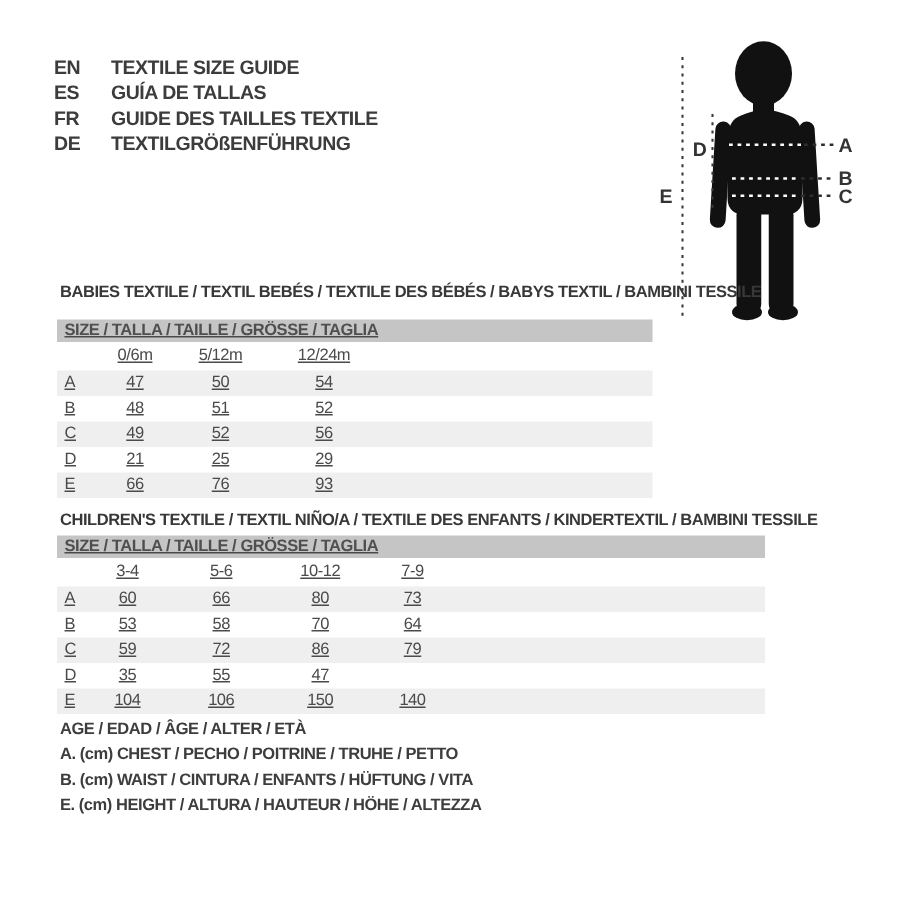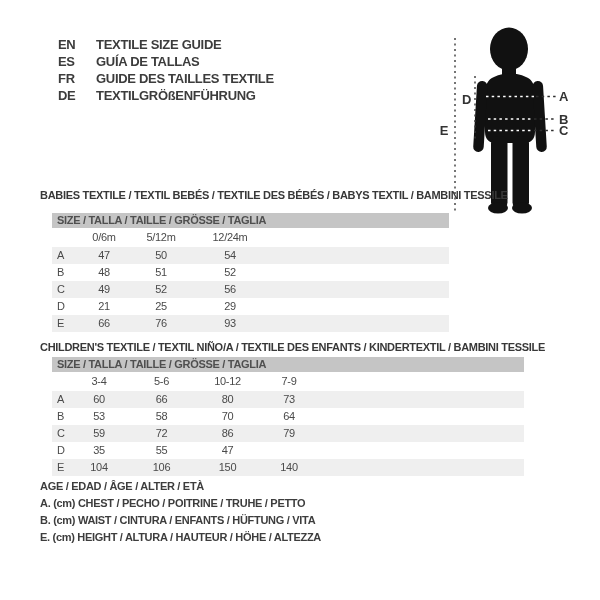--- a/index.html
+++ b/index.html
@@ -1,34 +1,34 @@
 <!DOCTYPE html>
 <html><head>
 <meta charset="utf-8">
 <style>
   * { margin:0; padding:0; box-sizing:border-box; }
   html,body { width:600px; height:600px; background:#ffffff;
     font-family:"Liberation Sans", sans-serif; letter-spacing:-0.3px; }
   .page { position:relative; width:600px; height:600px; background:#fff; overflow:hidden; }
 
   
-  .langs { position:absolute; left:58px; top:36px; list-style:none; }
+  .langs { position:absolute; left:36px; top:36px; list-style:none; }
   .langs li { height:17px; line-height:17px; font-size:13px; font-weight:700; color:#3c3c3c; }
   .langs .code { display:inline-block; width:38px; }
 
   
   .figure { position:absolute; left:428px; top:18px; width:168px; height:200px; }
 
   
   .sec-title { position:absolute; left:40px; font-size:11px; font-weight:700; color:#383838; white-space:nowrap; }
   .t-babies-title { top:189px; }
   .t-children-title { top:341px; }
 
   
-  .tbl { position:absolute; left:52px; font-size:11px; color:#4a4a4a; }
+  .tbl { position:absolute; left:38px; font-size:11px; color:#4a4a4a;text-decoration:underline; }
   .t-babies { top:213px; width:397px; }
   .t-children { top:357px; width:472px; }
   .tbl .bar { background:#c5c5c5; color:#4f4f4f; font-weight:700; line-height:15px; height:15px; padding-left:5px; font-size:11px; }
   .row { display:grid; align-items:center; }
   .t-babies .row { grid-template-columns:28px 48px 66px 72px 1fr; }
   .t-children .row { grid-template-columns:28px 38px 87px 45px 78px 1fr; }
   .size-row { height:19px; line-height:19px; }
   .data-row { height:17px; line-height:17px; }
   .striped { background:#efefef; }
   .lbl { padding-left:5px; text-align:left; }

